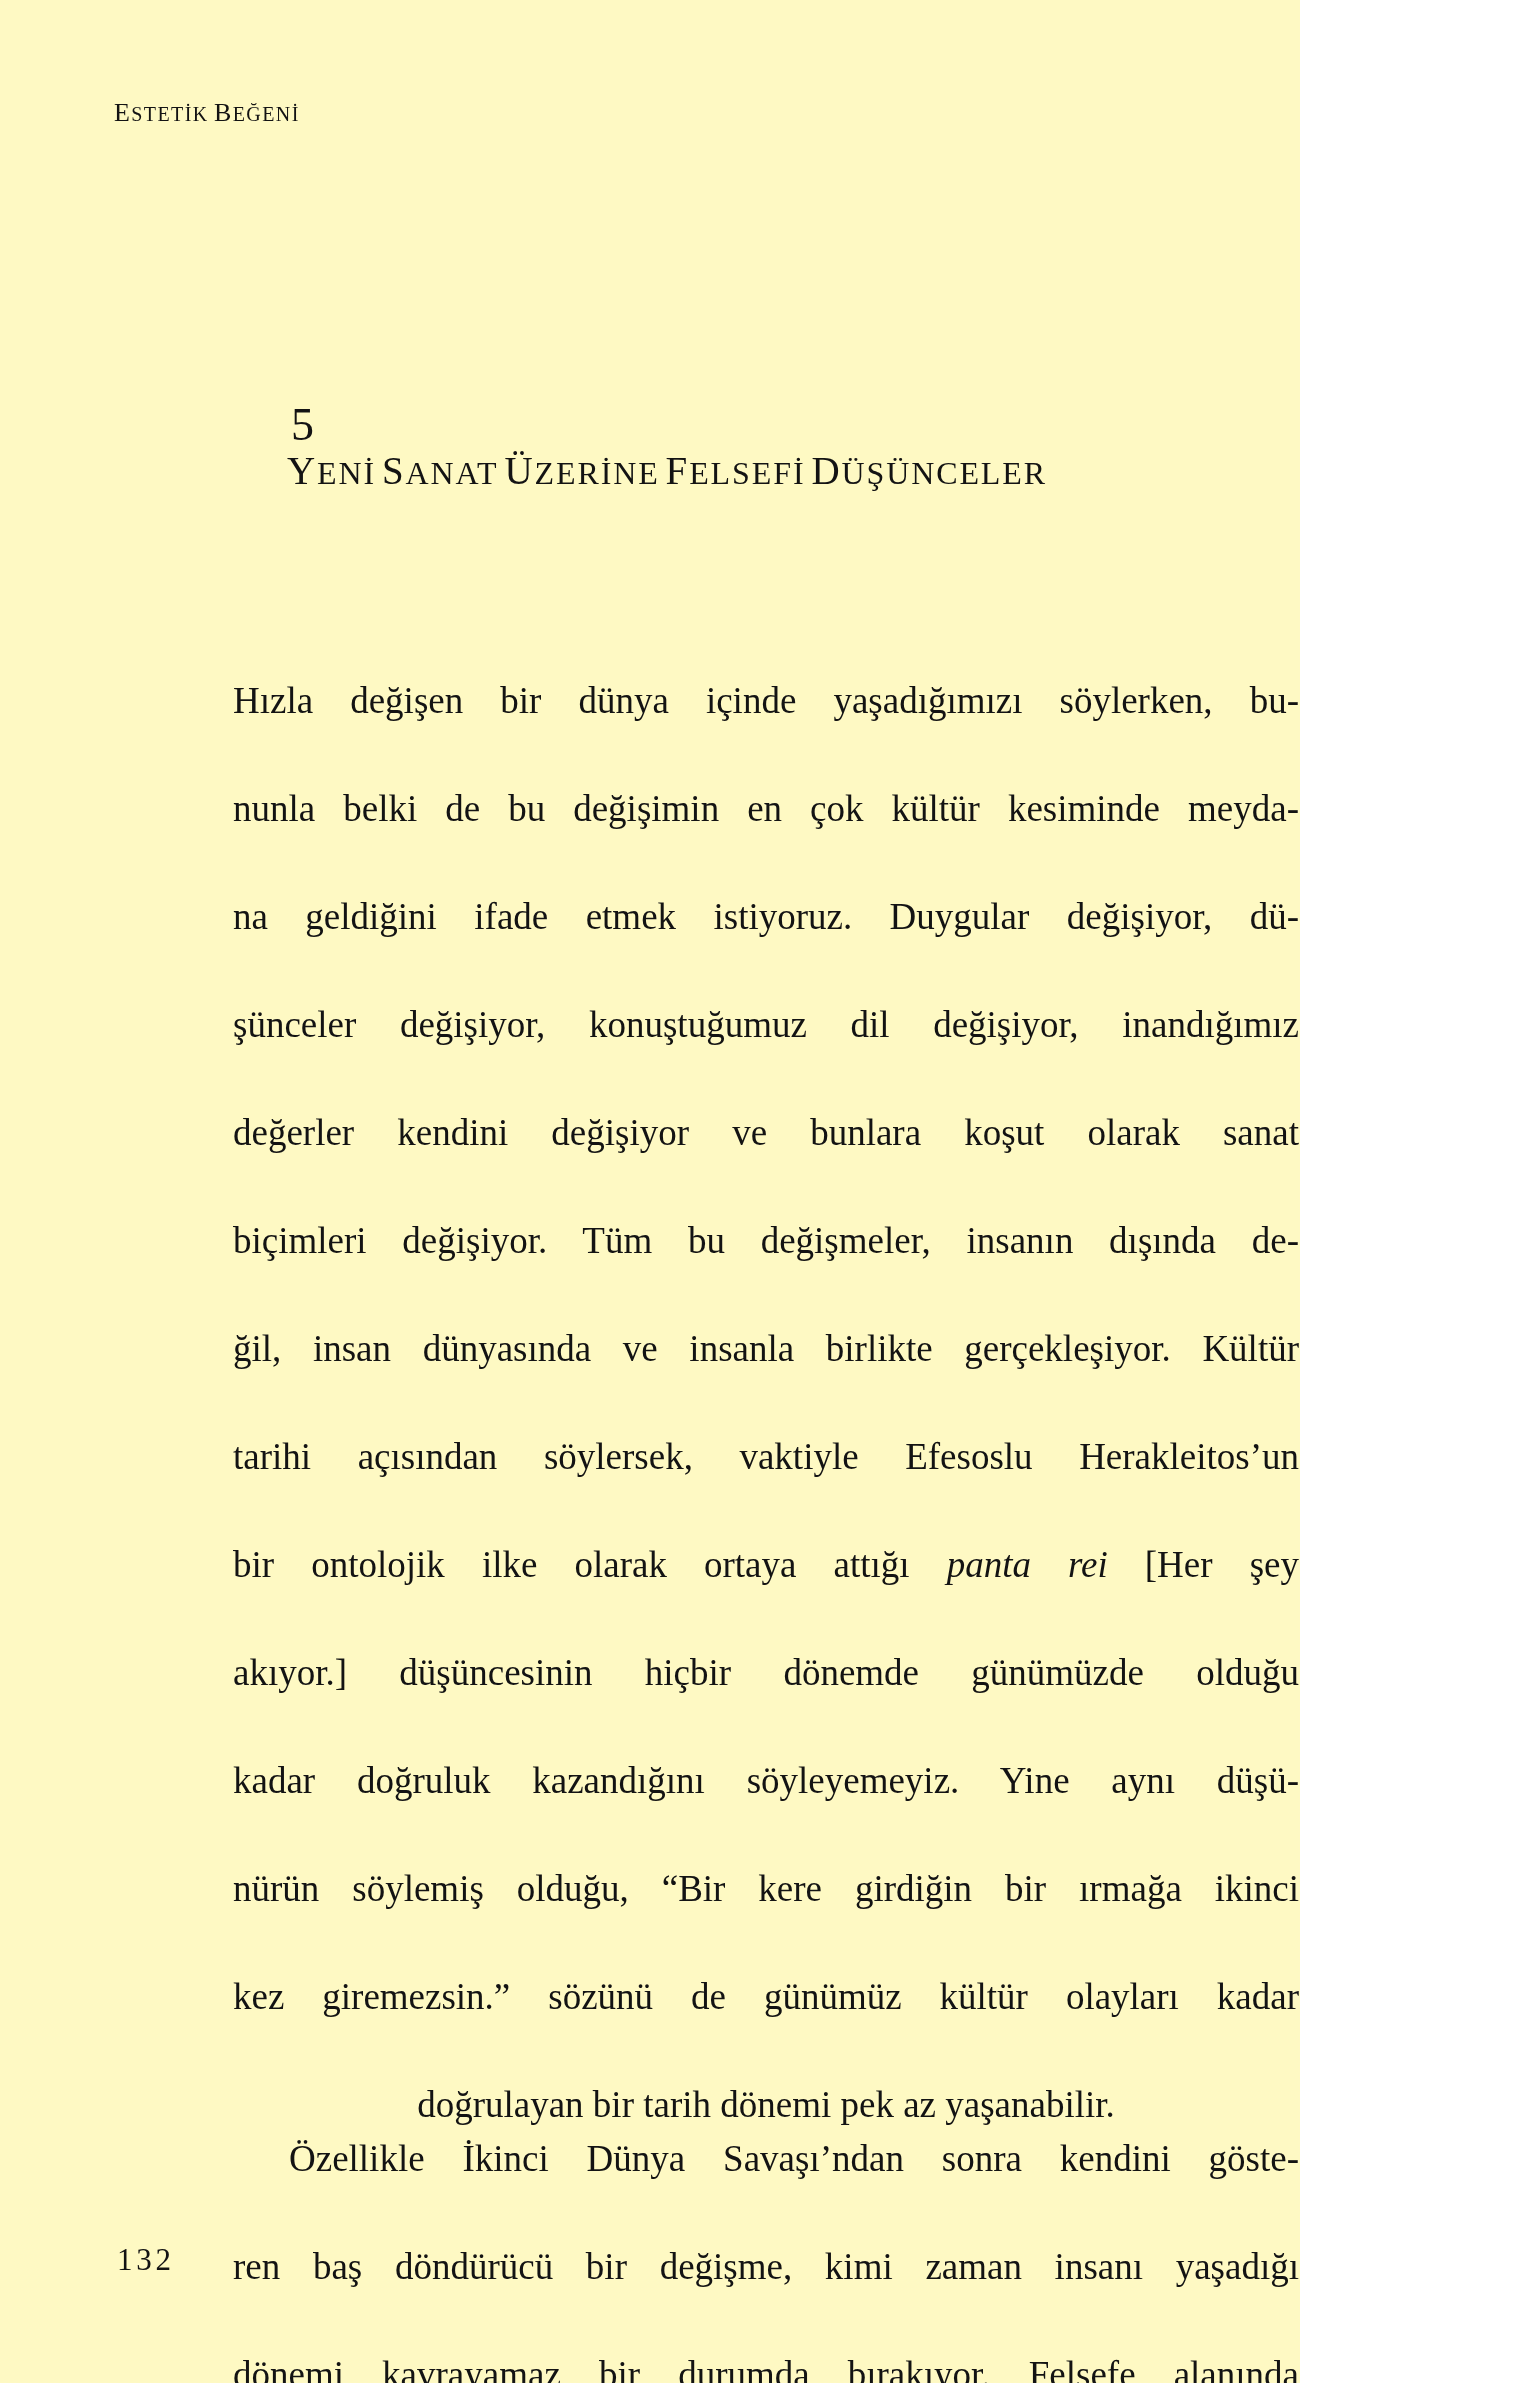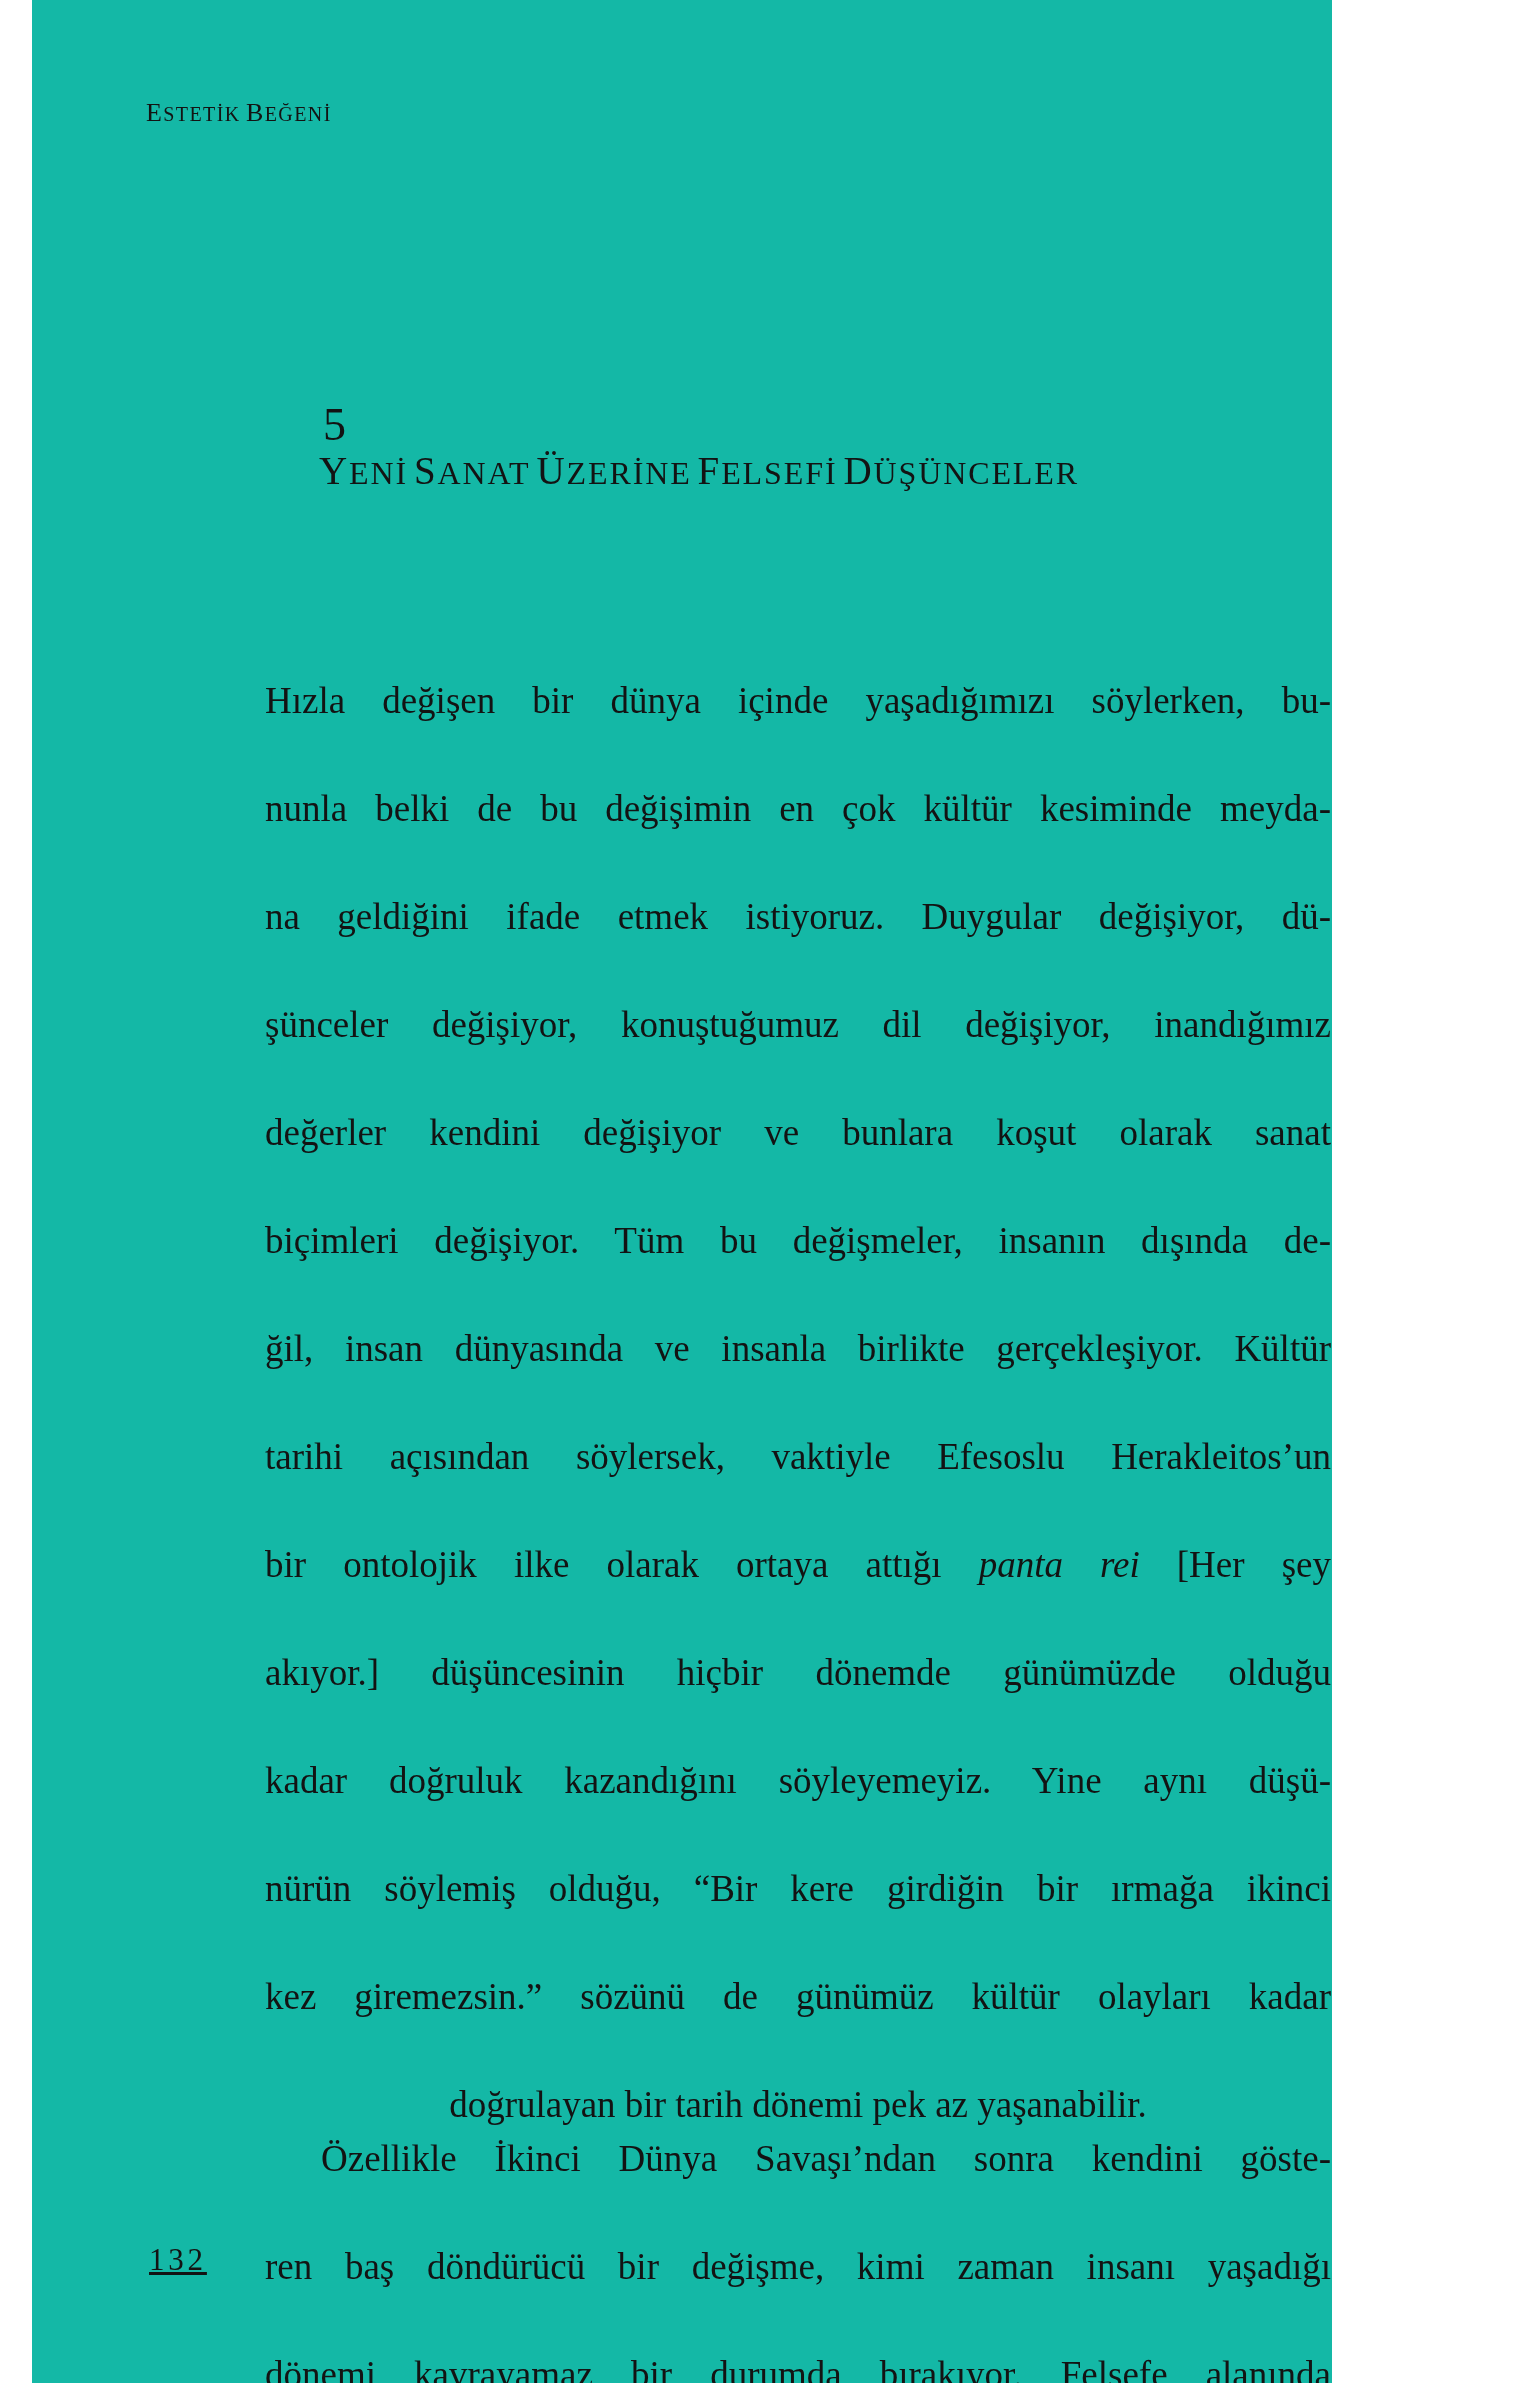--- a/index.html
+++ b/index.html
@@ -1,24 +1,23 @@
 <!DOCTYPE html>
 <html lang="tr"><head>
 <meta charset="utf-8">
 <style>
   html, body { margin: 0; padding: 0; background: #ffffff; }
   .page {
     position: relative;
     width: 1300px;
     height: 2383px;
-    background: #14b8a6;
+    background: #fef9c3;
     font-family: "Liberation Serif", "DejaVu Serif", serif;
     color: #131313;
     overflow: hidden;
-    margin-left: 32px;
   }
 
   
   .running-header {
     position: absolute;
     left: 114px;
     top: 98px;
     letter-spacing: 1.4px;
     white-space: nowrap;
   }
@@ -64,21 +63,20 @@
   .para.indent .line:first-child { text-indent: 56px; }
   .it { font-style: italic; }
 
   
   .page-number {
     position: absolute;
     left: 117px;
     top: 2242px;
     font-size: 31px;
     letter-spacing: 3.8px;
-    text-decoration: underline;
   }
 </style>
 </head>
 <body>
 
 <div class="page">
   <div class="running-header"><span class="sc-word"><span class="sc-big">E</span><span class="sc-small">STETİK</span></span> <span class="sc-word"><span class="sc-big">B</span><span class="sc-small">EĞENİ</span></span></div>
   <div class="chapter-number">5</div>
   <div class="chapter-title"><span class="sc-word"><span class="sc-big">Y</span><span class="sc-small">ENİ</span></span> <span class="sc-word"><span class="sc-big">S</span><span class="sc-small">ANAT</span></span> <span class="sc-word"><span class="sc-big">Ü</span><span class="sc-small">ZERİNE</span></span> <span class="sc-word"><span class="sc-big">F</span><span class="sc-small">ELSEFİ</span></span> <span class="sc-word"><span class="sc-big">D</span><span class="sc-small">ÜŞÜNCELER</span></span></div>
   <div class="body-text">

